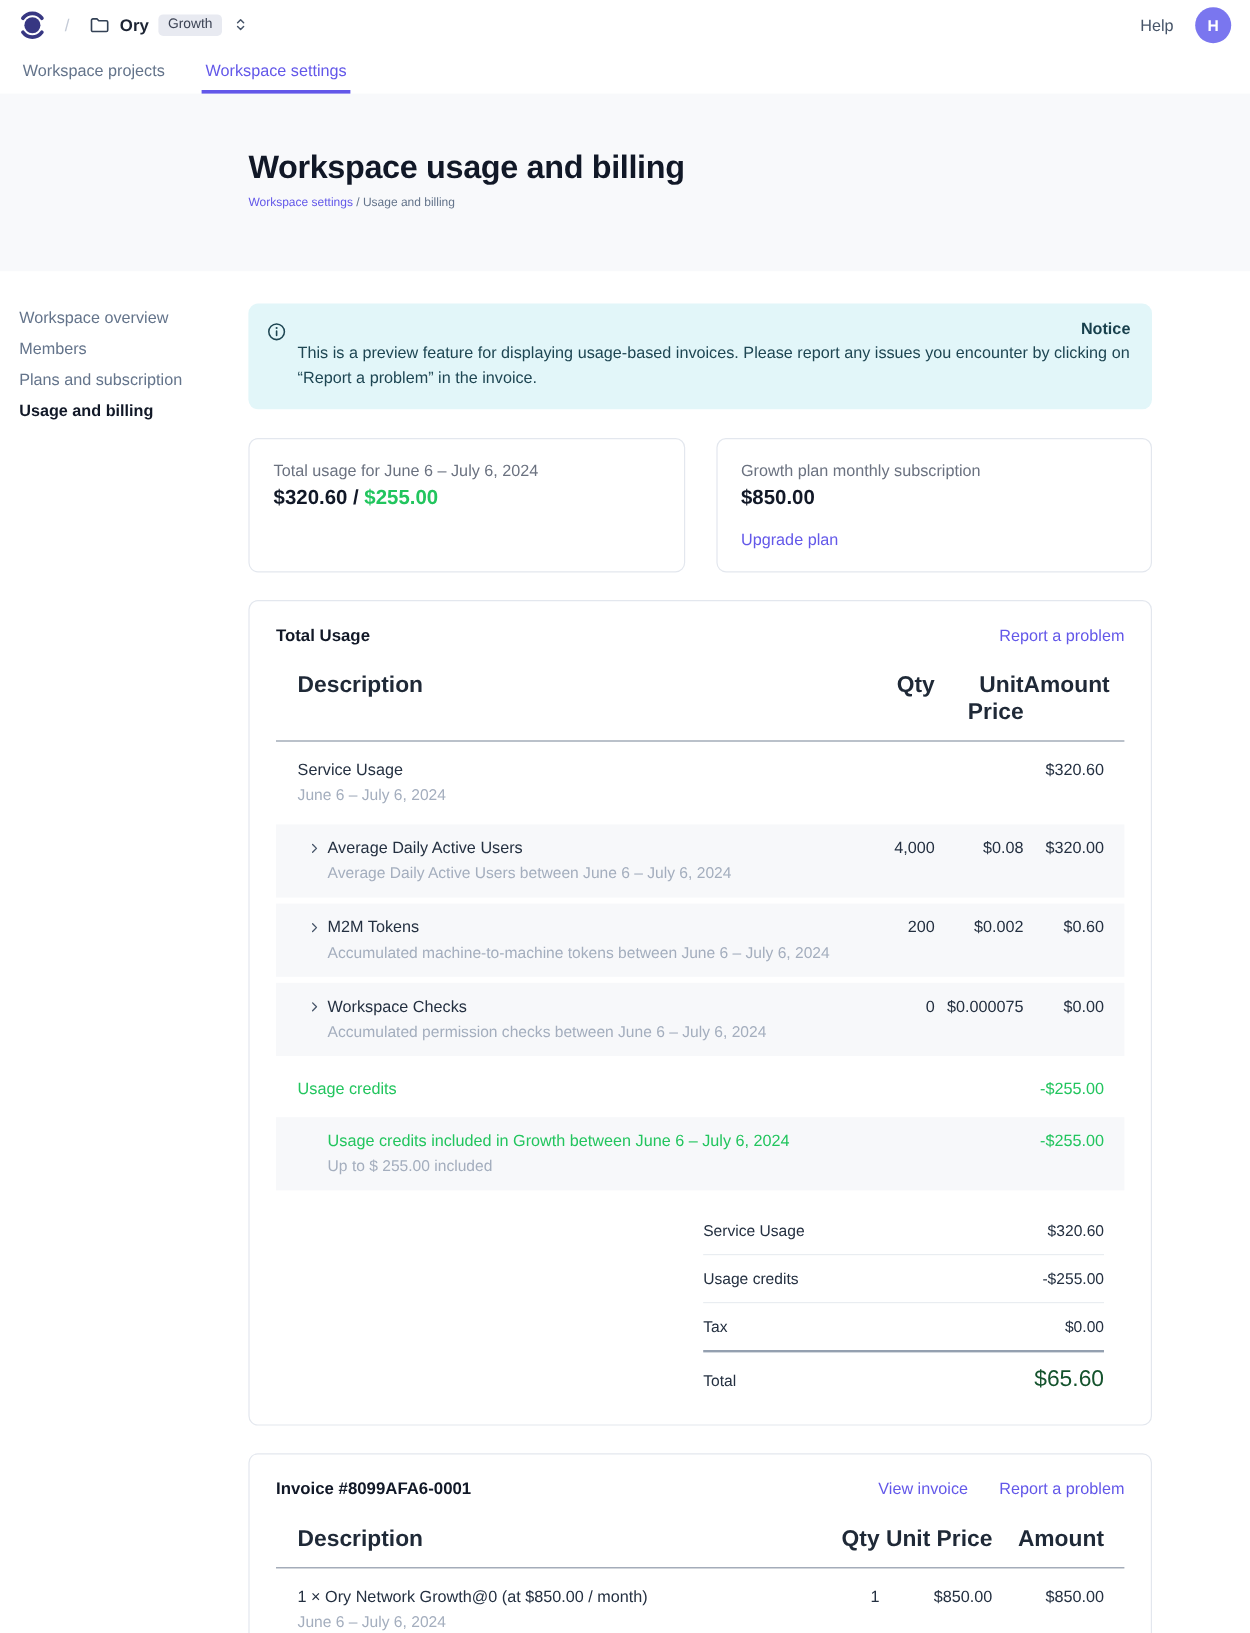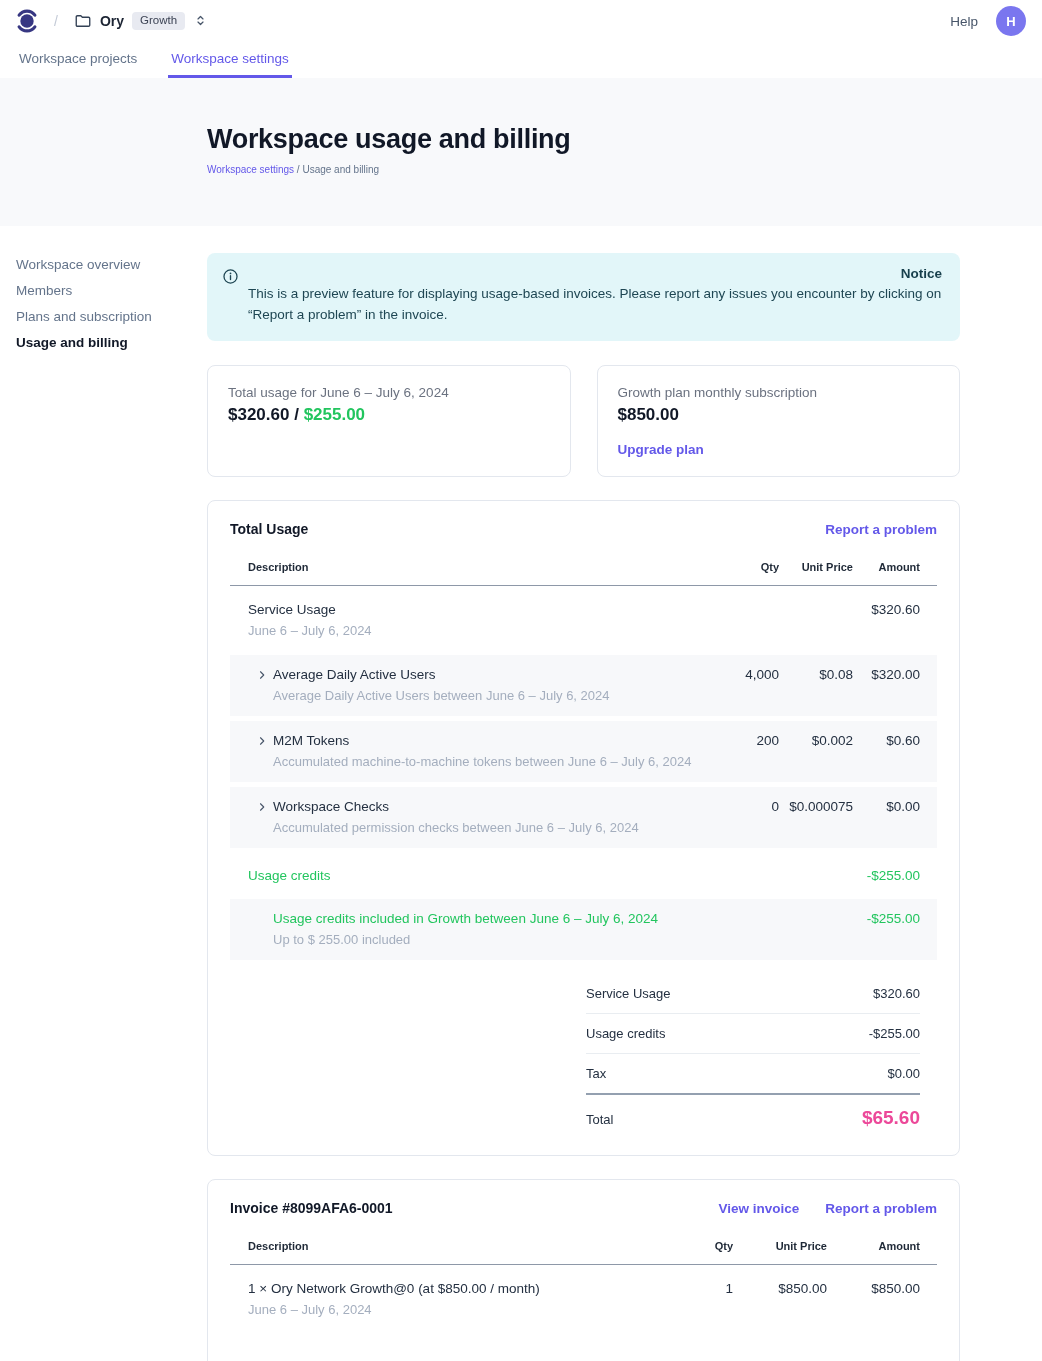--- a/index.html
+++ b/index.html
@@ -3,21 +3,21 @@
 <meta charset="utf-8">
 <style>
   * { box-sizing: border-box; margin: 0; padding: 0; }
   html,body { width:1042px; }
   body {
     font-family: "Liberation Sans", "DejaVu Sans", sans-serif;
     background:#ffffff; color:#222c3c; width:1042px; height:1361px;
     overflow:hidden; position:relative; font-size:13.5px;
   }
   a { text-decoration:none; cursor:pointer; }
-  .link { color:#6358e9; font-weight:700; font-size:13.5px; }
+  .link { color:#6358e9; font-weight:400; font-size:13.5px; }
 
   
   .topbar { height:42px; display:flex; align-items:center; padding:0 16px; background:#fff; }
   .topbar .logo { margin-right:16px; display:block; cursor:pointer; }
   .crumb-sep { color:#c3cad6; font-size:14px; margin-right:16px; }
   .ws-switcher { display:flex; align-items:center; gap:8px; cursor:pointer;text-align:center; }
   .ws-name { font-size:14px; font-weight:600; color:#1c2433; }
   .badge { background:#e8eaf1; color:#3c4354; font-size:11.5px; font-weight:500;
            padding:2.5px 8px; border-radius:4px; line-height:1.2; }
   .spacer { flex:1; }
@@ -62,21 +62,21 @@
   .stat .link { display:inline-block; margin-top:17px; }
 
   
   .table-card { margin-top:23px; padding:20px 22px 24px; }
   .card-head { display:flex; align-items:flex-end; justify-content:space-between; }
   .card-title { font-size:14px; font-weight:700; color:#111827; }
   .head-links { display:flex; gap:26px; }
 
   .table { margin-top:14px; }
   .thead { display:flex; padding:10px 17px 12px 18px; border-bottom:1.5px solid #8e98a8;
-           font-size:11px; font-weight:600; color:#1f2937; }
+           font-size:19px; font-weight:600; color:#1f2937; }
   .c-desc { flex:1; }
   .c-qty, .c-unit, .c-amt { text-align:right; flex:0 0 auto; }
   .usage .c-qty { width:80px; } .usage .c-unit { width:74px; } .usage .c-amt { width:67px; }
   .invoice .c-qty { width:80px; } .invoice .c-unit { width:94px; } .invoice .c-amt { width:93px; }
 
   .trow { display:flex; align-items:flex-start; padding:12px 17px 12px 18px; font-size:13.5px; }
   .trow.section { padding-top:14px; padding-bottom:15px; }
   .trow.detail, .trow.credit-detail { background:#f7f8fa; padding-top:10px; padding-bottom:11px; margin-bottom:5px; }
   .trow.credit-detail { padding-left:43px; }
   .trow .desc { flex:1; min-width:0; }
@@ -87,21 +87,21 @@
   .trow.credit-section .title, .trow.credit-section .num,
   .trow.credit-detail .title, .trow.credit-detail .num { color:#22c55e; }
   .chev { flex:0 0 12px; margin:4px 5px 0 8px; display:block; }
 
   .summary { margin-left:auto; width:351px; padding-right:17px; margin-top:14px; }
   .srow { display:flex; justify-content:space-between; align-items:baseline;
           padding:12px 0; border-bottom:1px solid #e9edf1; font-size:13px; color:#243041; }
   .srow .lbl { white-space:nowrap; }
   .srow.pre-total { border-bottom:2px solid #94a0b0; }
   .srow.total { border-bottom:none; padding:12px 0 2px; }
-  .srow.total .val { font-size:19px; font-weight:700; color:#ec4899; }
+  .srow.total .val { font-size:19px; font-weight:400; color:#14532d; }
 
   svg { display:block; }
 </style>
 </head>
 <body>
 
 <header class="topbar">
   <svg class="logo" width="22" height="28" viewBox="0 0 24 30">
     <path d="M3.4 8.6 A10.6 10.6 0 0 1 20.6 8.6" fill="none" stroke="#373782" stroke-width="3.4" stroke-linecap="round"></path>
     <circle cx="12" cy="15" r="7.3" fill="#373782"></circle>

